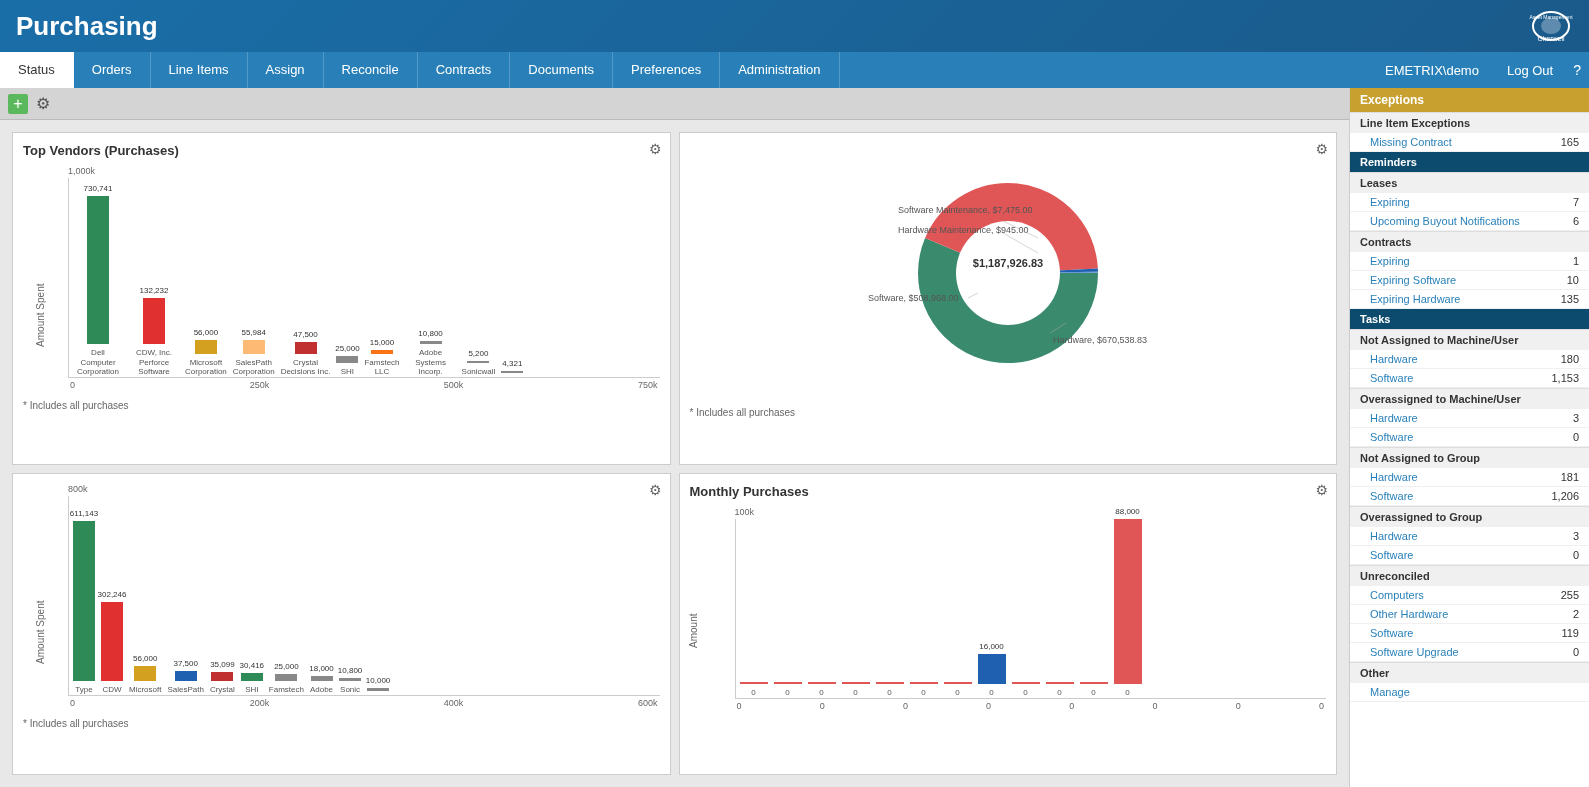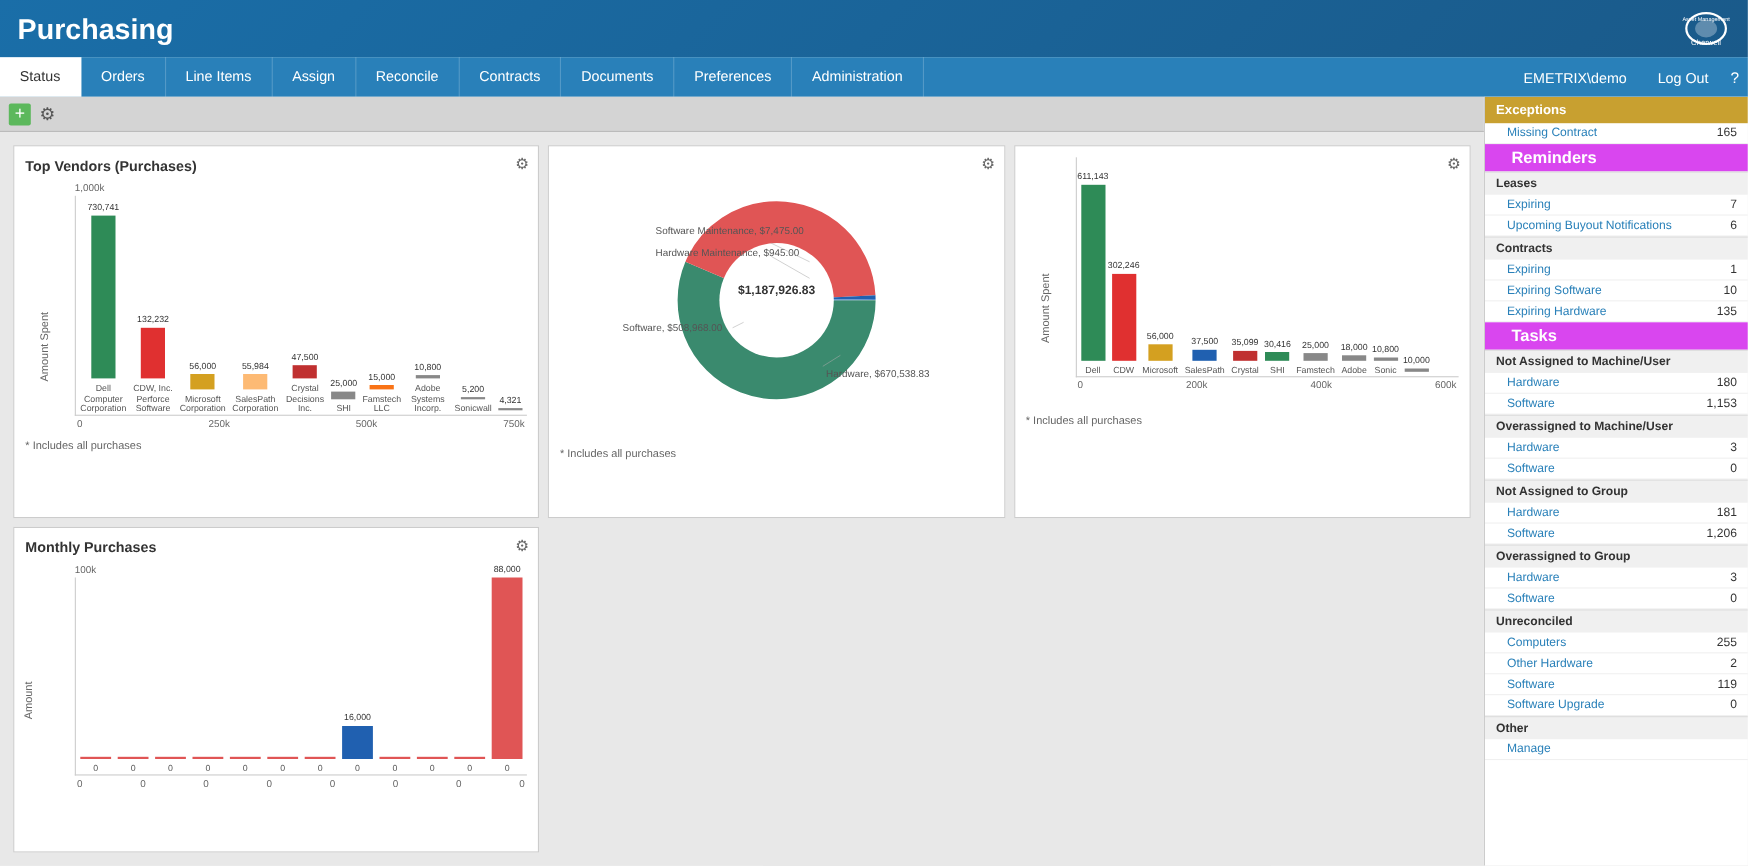--- a/index.html
+++ b/index.html
@@ -104,21 +104,21 @@
       font-size: 16px;
       line-height: 18px;
       text-align: center;
       cursor: pointer;
       border-radius: 2px;
     }
 
     
     .dashboard {
       display: grid;
-      grid-template-columns: 1fr 1fr 1fr;
+      grid-template-columns: 1fr 1fr;
       grid-template-rows: auto auto;
       gap: 0;
       padding: 8px;
       overflow-y: auto;
       height: calc(100% - 32px);
     }
 
     .chart-panel {
       background: white;
       border: 1px solid #ccc;
@@ -240,24 +240,24 @@
     }
     .section-header {
       padding: 4px 10px;
       font-size: 11px;
       font-weight: bold;
       color: #333;
       background: #f0f0f0;
       border-top: 1px solid #ddd;
     }
     .blue-header {
-      background: #d946ef;
+      background: #0c4a6e;
       color: white;
-      padding: 4px 24px;
-      font-size: 15px;
+      padding: 4px 10px;
+      font-size: 11px;
       font-weight: bold;
     }
     .sidebar-row {
       display: flex;
       justify-content: space-between;
       padding: 3px 10px 3px 20px;
       border-bottom: 1px solid #f0f0f0;
     }
     .sidebar-row a {
       color: #2980b9;
@@ -421,27 +421,28 @@
             <line x1="192" y1="180" x2="208" y2="170" stroke="#aaa" stroke-width="0.5"></line>
           </svg>
         </div>
         <div class="chart-note">* Includes all purchases</div>
       </div>
 
       <div class="chart-panel">
         <span class="chart-gear">⚙</span>
         <div class="bar-chart">
           <div style="position:relative; margin-left:45px;">
+            <div style="font-size:9px;color:#666;margin-bottom:2px;">800k</div>
             <div class="bar-chart-inner">
               <div class="y-axis-title">Amount Spent</div>
               <div class="bar-group">
                 <div class="bar" style="height:160px;background:#2e8b57;width:22px;position:relative;">
                   <span class="bar-value">611,143</span>
                 </div>
-                <div class="bar-label">Dell</div>
+                <div class="bar-label">Type</div>
               </div>
               <div class="bar-group">
                 <div class="bar" style="height:79px;background:#e03030;width:22px;position:relative;">
                   <span class="bar-value">302,246</span>
                 </div>
                 <div class="bar-label">CDW</div>
               </div>
               <div class="bar-group">
                 <div class="bar" style="height:15px;background:#d4a020;width:22px;position:relative;">
                   <span class="bar-value">56,000</span>
@@ -579,20 +580,21 @@
       </div>
 
     </div>
   </div>
 
   <div class="right-sidebar">
     <div class="sidebar-scroll">
 
       <div class="exceptions-header">Exceptions</div>
 
+      <div class="section-header">Line Item Exceptions</div>
 
       <div class="sidebar-row">
         <a>Missing Contract</a>
         <span class="count">165</span>
       </div>
 
       <div class="blue-header">Reminders</div>
 
       <div class="section-header">Leases</div>
 

